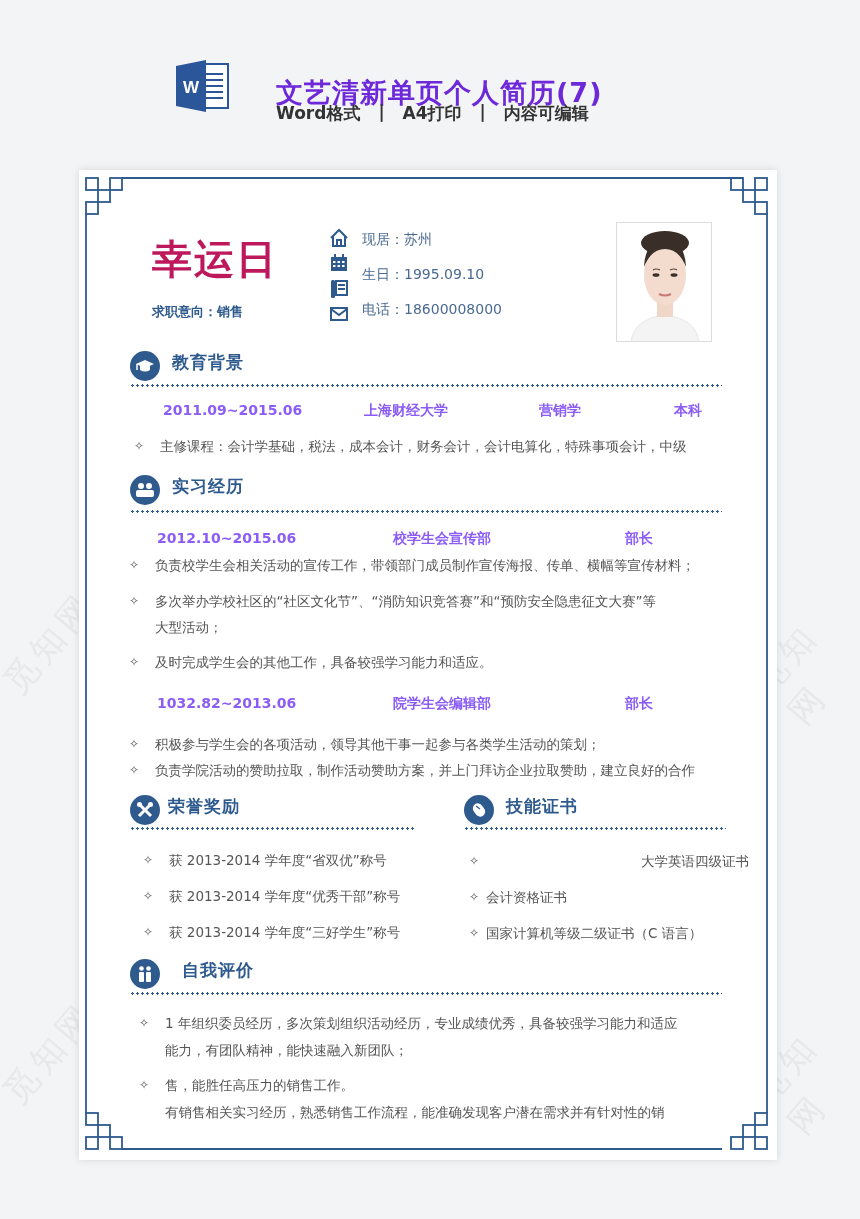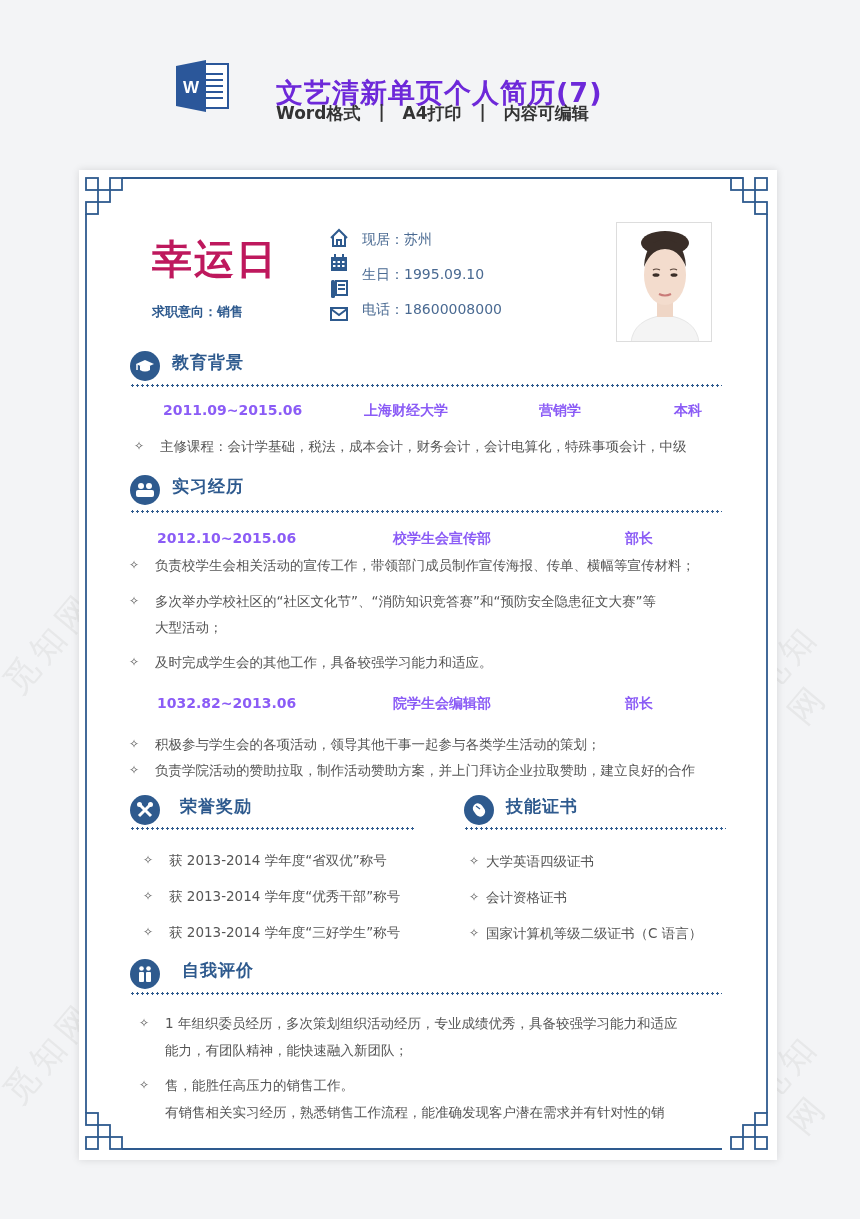--- a/index.html
+++ b/index.html
@@ -215,21 +215,21 @@
     </div>
 
   <div class="sec-head" style="left:51px;top:625px;">
     <div class="sec-icon">
       <svg width="18" height="18" viewBox="0 0 18 18">
           <path d="M3 3 L15 15 M15 3 L3 15" stroke="#fff" stroke-width="3"></path>
           <circle cx="3.5" cy="3.5" r="2.5" fill="#fff"></circle>
           <circle cx="14.5" cy="3.5" r="2.5" fill="#fff"></circle>
         </svg>
     </div>
-    <div class="sec-title" style="margin-left:20px;">荣誉奖励</div>
+    <div class="sec-title" style="margin-left:8px;">荣誉奖励</div>
   </div>
   <div class="dots" style="left:51px;top:657px;width:284px;"></div>
   <div class="bullet" style="left:64px;top:677px;width:290px;">
       <span class="d">✧</span>
       <span class="t">获 2013-2014 学年度“省双优”称号</span>
     </div>
   <div class="bullet" style="left:64px;top:713px;width:290px;">
       <span class="d">✧</span>
       <span class="t">获 2013-2014 学年度“优秀干部”称号</span>
     </div>
@@ -243,21 +243,21 @@
       <svg width="16" height="18" viewBox="0 0 16 18">
           <rect x="3" y="2" width="10" height="14" rx="5" fill="#fff" transform="rotate(-35 8 9)"></rect>
           <line x1="5" y1="5" x2="9" y2="8" stroke="#2e5a8e" stroke-width="1.2"></line>
         </svg>
     </div>
     <div class="sec-title">技能证书</div>
   </div>
   <div class="dots" style="left:385px;top:657px;width:262px;"></div>
   <div class="bullet" style="left:390px;top:678px;width:280px;">
       <span class="d">✧</span>
-      <span class="t" style="padding-left:17px;">大学英语四级证书</span>
+      <span class="t" style="padding-left:17px;text-align:right;">大学英语四级证书</span>
     </div>
   <div class="bullet" style="left:390px;top:714px;width:280px;">
       <span class="d">✧</span>
       <span class="t" style="padding-left:17px;">会计资格证书</span>
     </div>
   <div class="bullet" style="left:390px;top:750px;width:280px;">
       <span class="d">✧</span>
       <span class="t" style="padding-left:17px;">国家计算机等级二级证书（C 语言）</span>
     </div>
 

